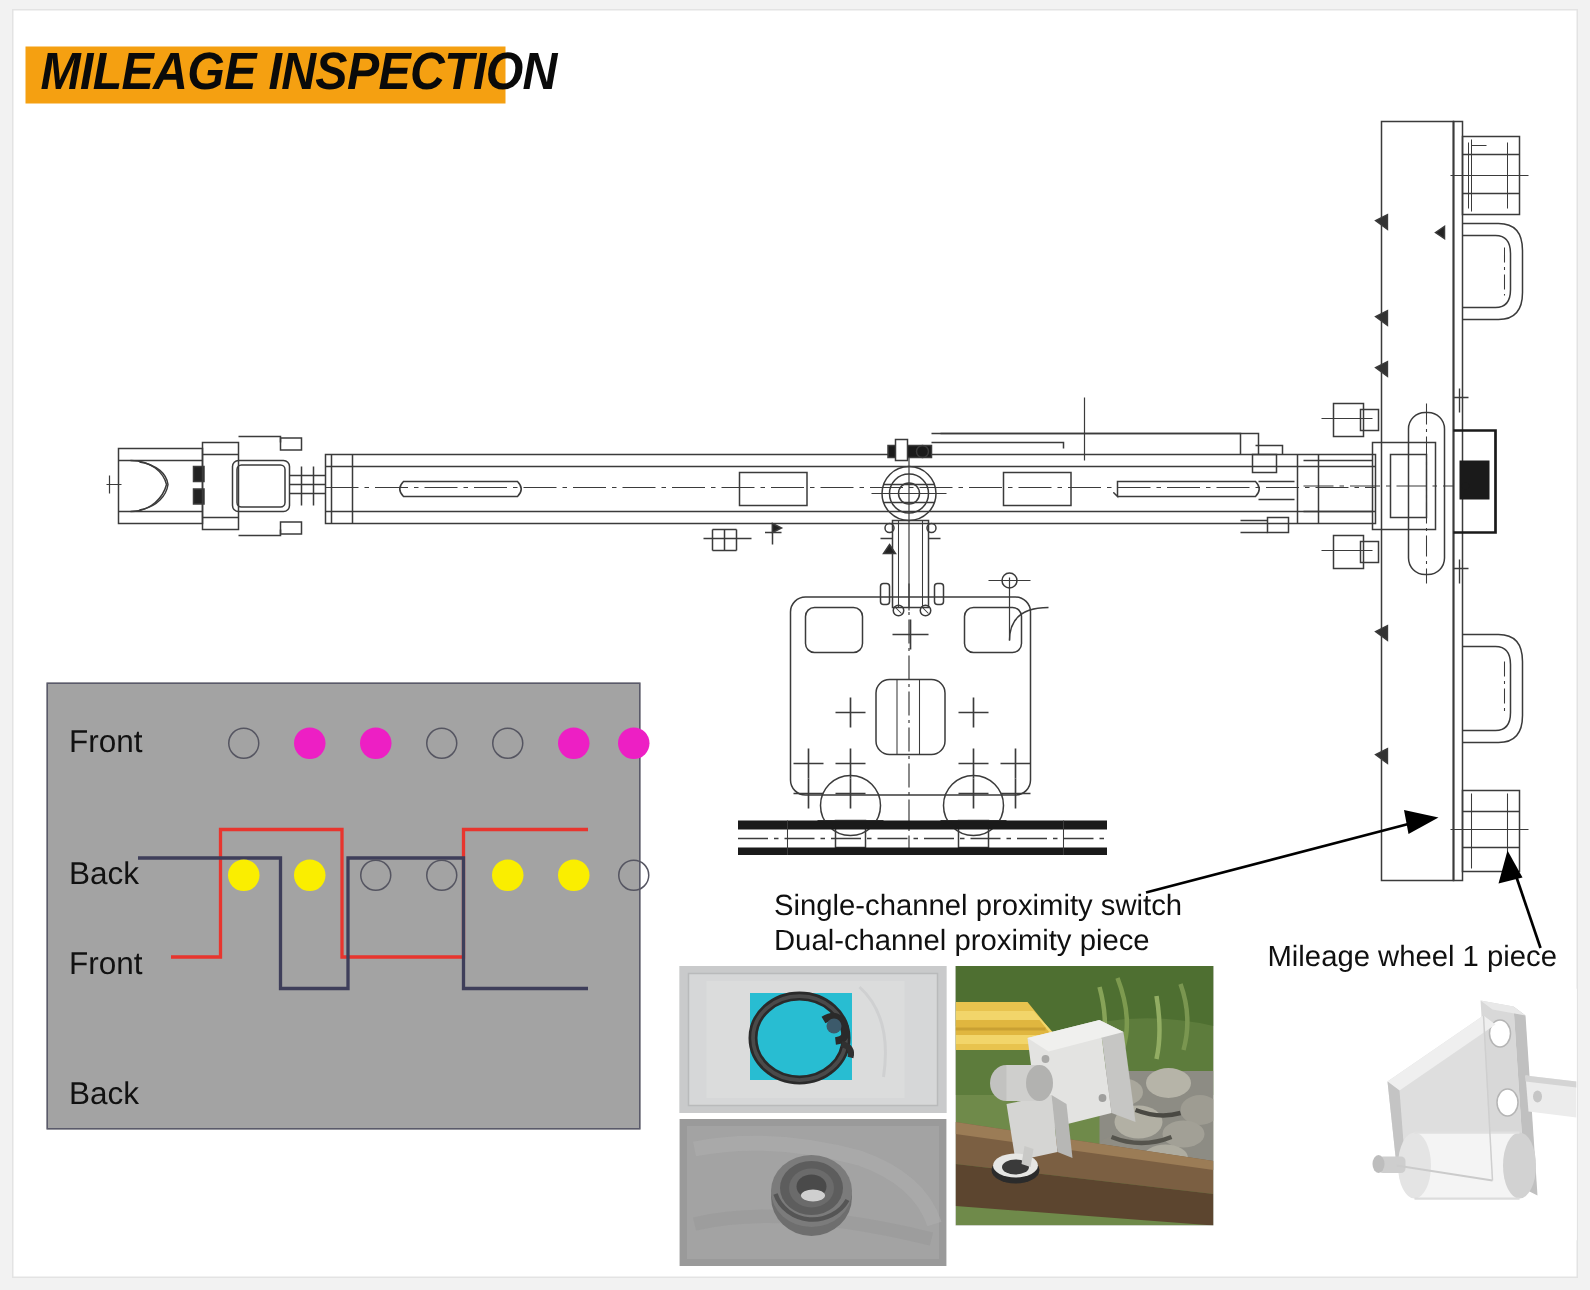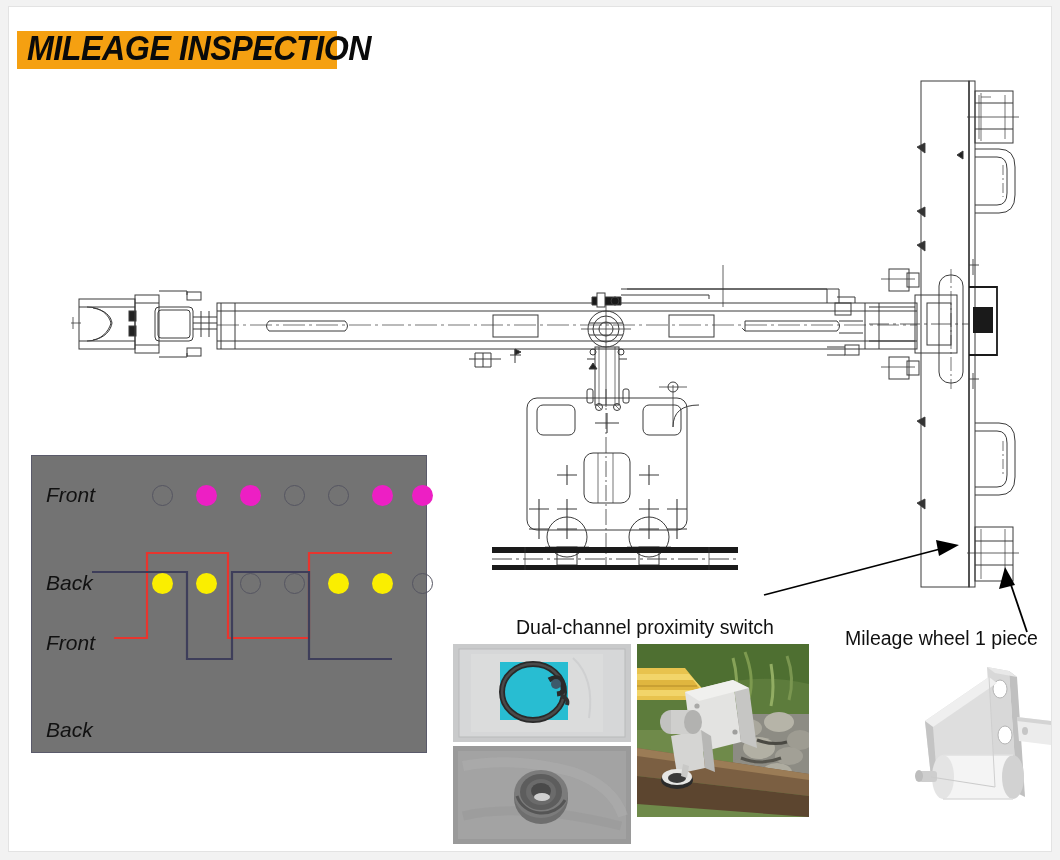--- a/index.html
+++ b/index.html
@@ -48,23 +48,22 @@
     transform: scaleX(0.92);
     transform-origin: left top;
   }
 
   
   #legend-box {
     position: absolute;
     left: 22px; top: 448px;
     width: 396px; height: 298px;
     border: 1.5px solid #5a5a6a;
-    background: #737373;
+    background: #a3a3a3;
     box-sizing: border-box;
-    font-style: italic;
   }
   .legend-row-label {
     position: absolute;
     font-size: 21px;
     color: #111;
     font-family: "Liberation Sans", sans-serif;
     white-space: nowrap;
   }
   .dot {
     position: absolute;
@@ -318,21 +317,22 @@
     <div class="dot empty" style="left:208px; top:117px;"></div>
     <div class="dot empty" style="left:252px; top:117px;"></div>
     <div class="dot" style="left:296px; top:117px; background:#FAEE00;"></div>
     <div class="dot" style="left:340px; top:117px; background:#FAEE00;"></div>
     <div class="dot empty" style="left:380px; top:117px;"></div>
 
     <div class="legend-row-label" style="left:14px; top:175px;">Front</div>
     <div class="legend-row-label" style="left:14px; top:262px;">Back</div>
   </div>
 
-  <div class="annot" style="left:507px; top:609px;">Dual-channel proximity switch</div>
+  <div class="annot" style="left:507px; top:586px;">Single-channel proximity switch</div>
+  <div class="annot" style="left:507px; top:609px;">Dual-channel proximity piece</div>
   <div class="annot" style="left:836px; top:620px;">Mileage wheel 1 piece</div>
 
   <div class="photo" id="photo-cable">
     <svg width="178" height="98" viewBox="0 0 178 98">
       <rect width="178" height="98" fill="#c9cacb"></rect>
       <rect x="6" y="5" width="166" height="88" fill="#d6d7d8"></rect>
       <rect x="18" y="10" width="132" height="78" fill="#dcdddd" opacity="0.8"></rect>
       <rect x="47" y="18" width="68" height="58" fill="#2ec4d8"></rect>
       <rect x="47" y="18" width="68" height="58" fill="#21b6cc" opacity="0.5"></rect>
       <ellipse cx="80" cy="48" rx="31" ry="28" fill="none" stroke="#2a2a2a" stroke-width="6"></ellipse>

